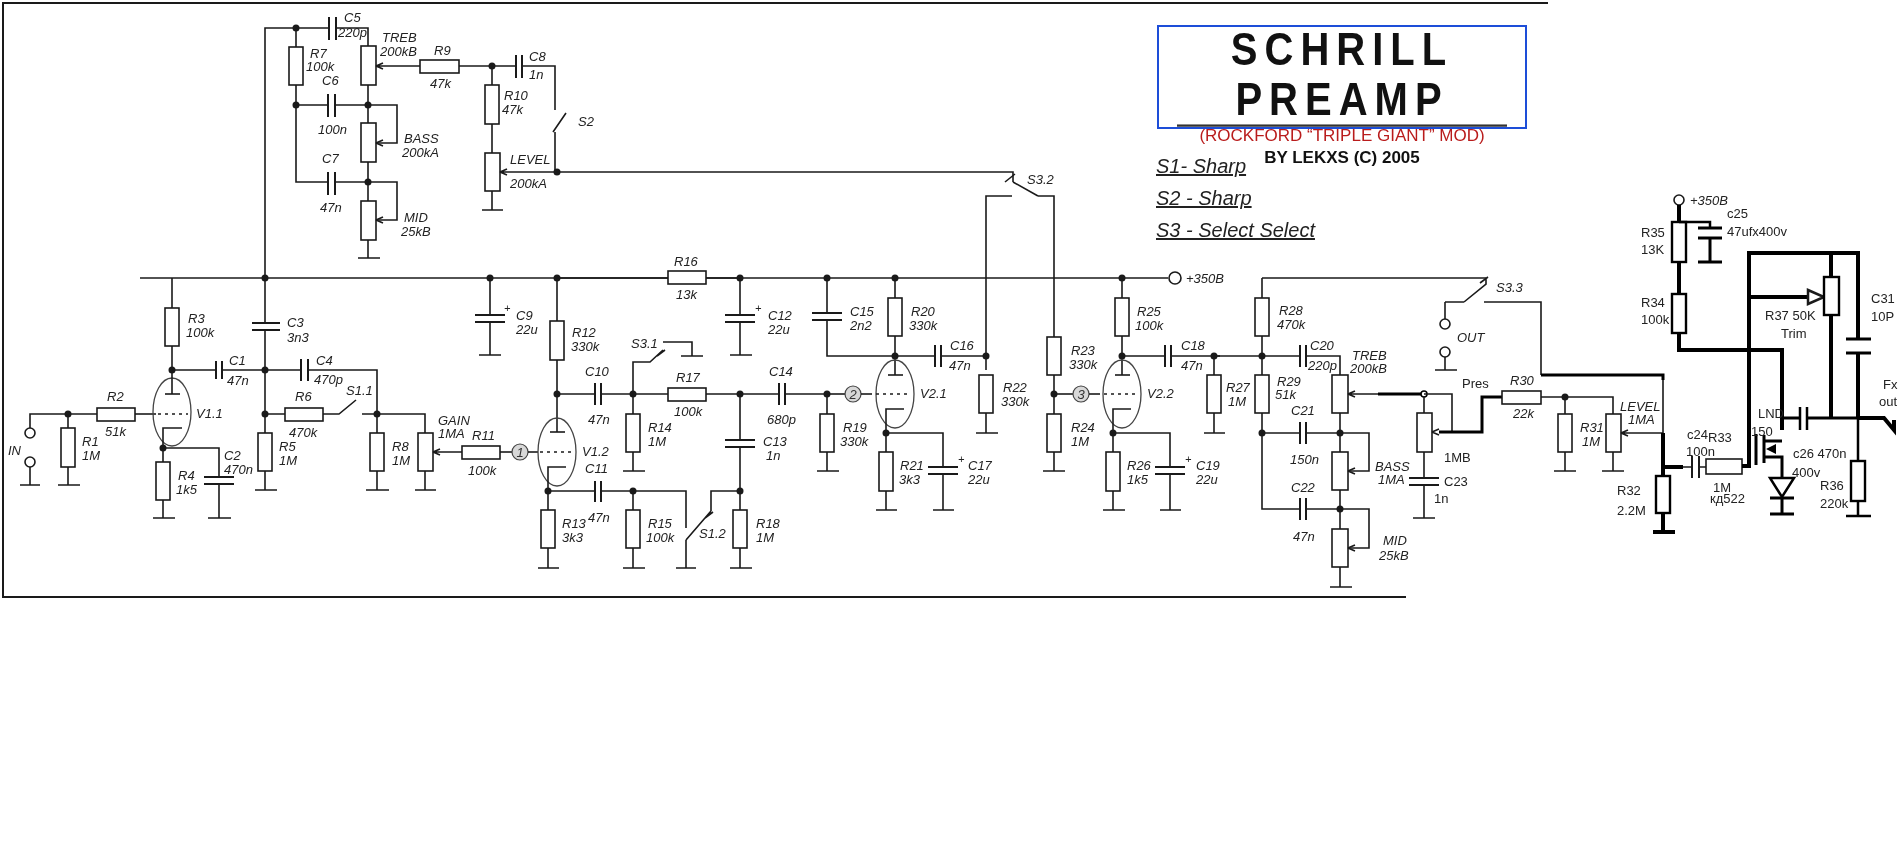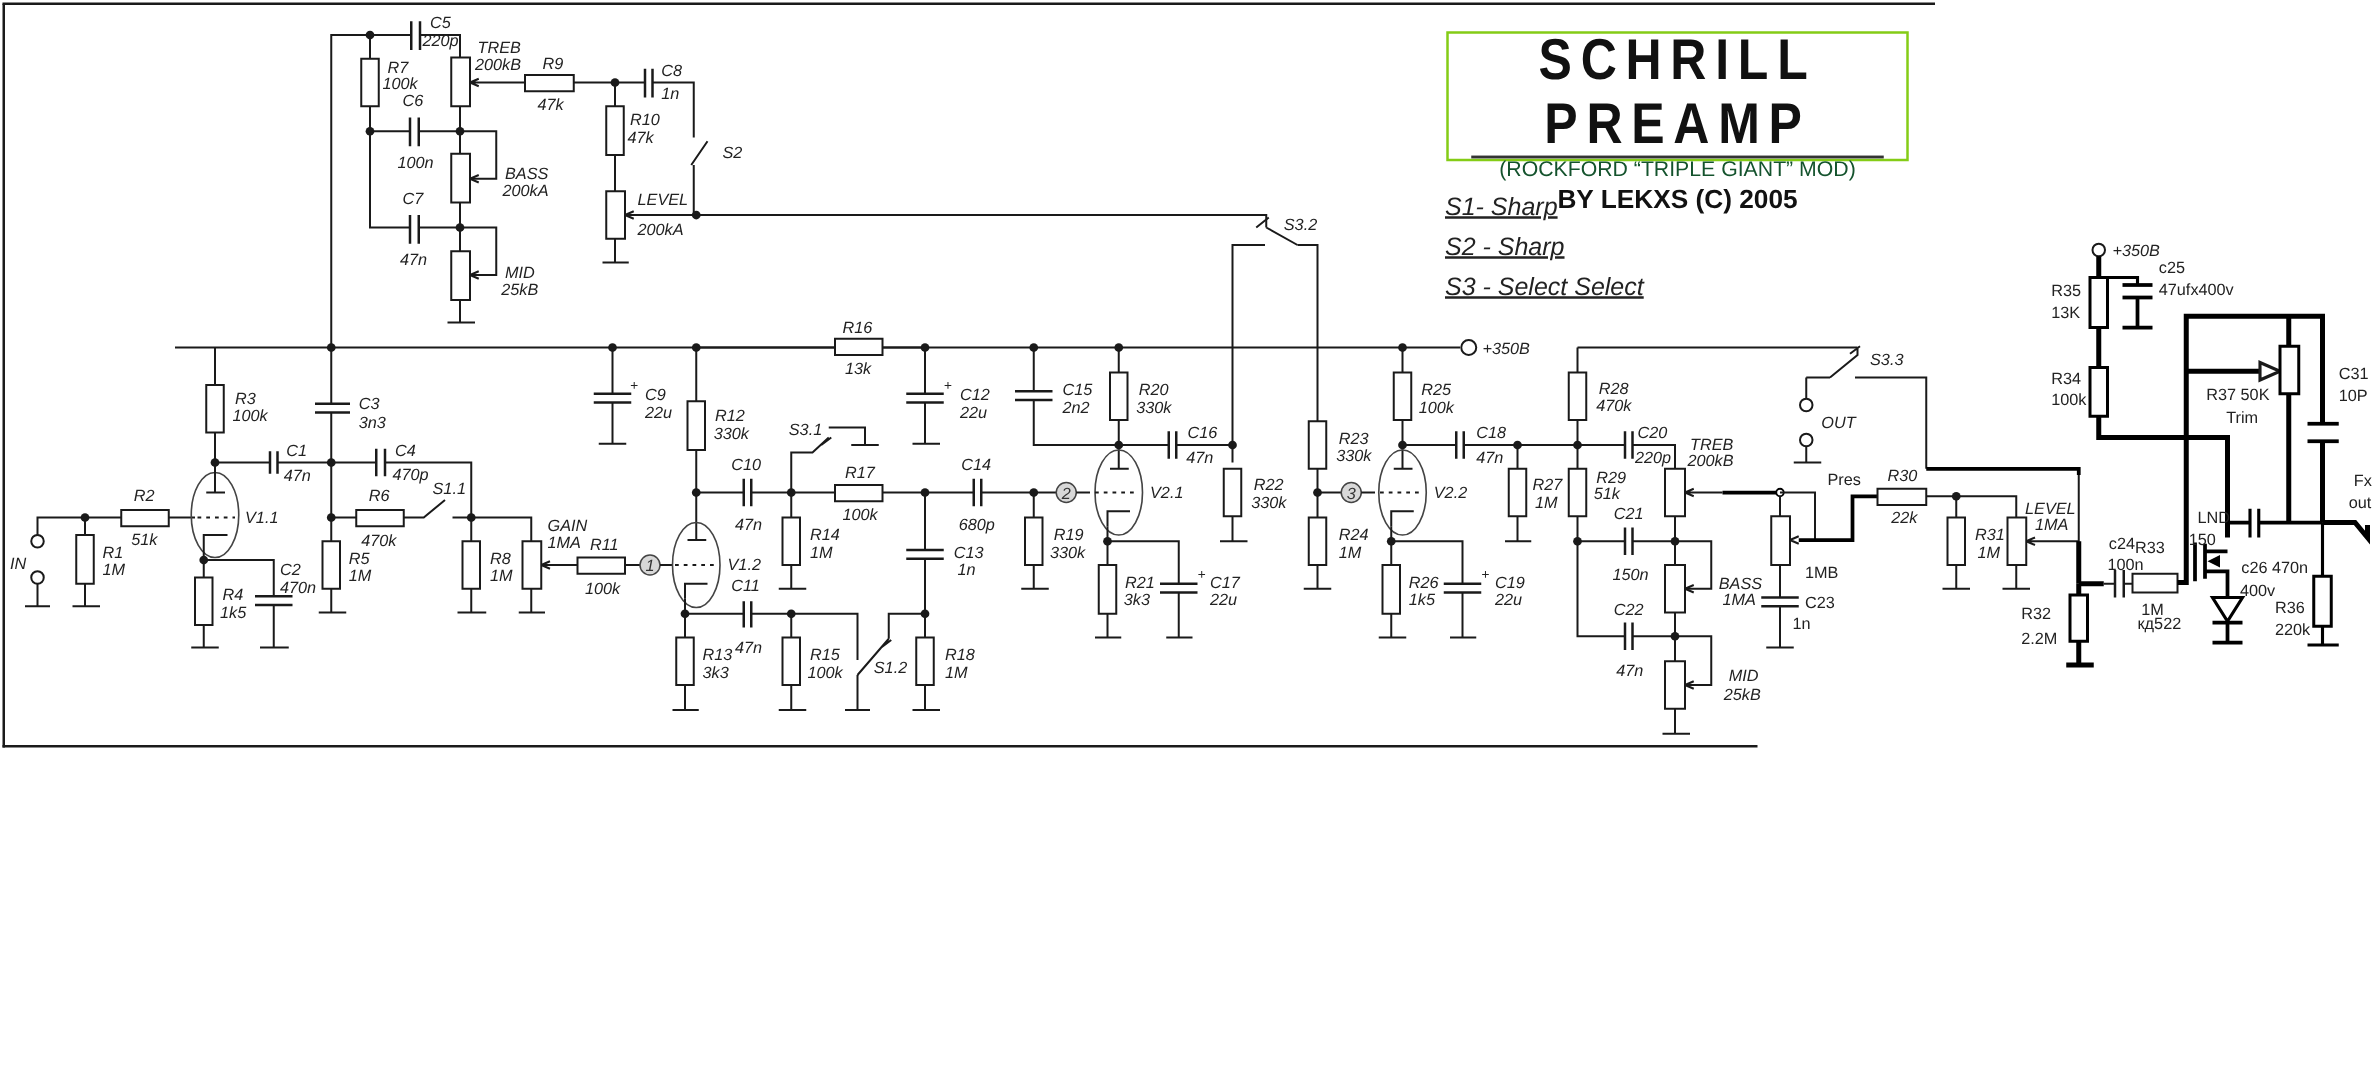--- a/index.html
+++ b/index.html
@@ -8,24 +8,24 @@
   .w{stroke:#1a1a1a;stroke-width:1.6;fill:none;}
   .wb{stroke:#000;stroke-width:4;fill:none;}
   .box{stroke:#1a1a1a;stroke-width:1.6;fill:#fff;}
   .boxb{stroke:#000;stroke-width:2.4;fill:#fff;}
   .dot{fill:#1a1a1a;}
   .lbl{font-family:"Liberation Sans",sans-serif;font-style:italic;font-size:13px;fill:#222;}
   .lbl2{font-family:"Liberation Sans",sans-serif;font-size:13px;fill:#222;}
   .node{fill:#d8d8d8;stroke:#444;stroke-width:1.2;}
   .nodet{font-family:"Liberation Sans",sans-serif;font-style:italic;font-size:13px;fill:#333;text-anchor:middle;}
   .tube{stroke:#444;stroke-width:1.3;fill:none;}
-  .title-box{position:absolute;left:1157px;top:25px;width:370px;height:104px;border:2px solid #84cc16;box-sizing:border-box;text-align:center;}
+  .title-box{position:absolute;left:1157px;top:25px;width:370px;height:104px;border:2px solid #1d4ed8;box-sizing:border-box;text-align:center;}
   .title-main{font-family:"Liberation Sans",sans-serif;font-weight:bold;font-size:40px;letter-spacing:7px;color:#111;line-height:44px;margin-top:3px;transform:scaleY(1.15);border-bottom:2px solid #333;margin-left:18px;margin-right:18px;}
-  .title-sub{font-family:"Liberation Sans",sans-serif;font-size:17px;color:#14532d;margin-top:6px;}
-  .title-by{font-family:"Liberation Sans",sans-serif;font-weight:bold;font-size:21px;color:#111;margin-top:2px;}
+  .title-sub{font-family:"Liberation Sans",sans-serif;font-size:17px;color:#b91c1c;margin-top:6px;}
+  .title-by{font-family:"Liberation Sans",sans-serif;font-weight:bold;font-size:17px;color:#111;margin-top:2px;}
   .legend{position:absolute;left:1156px;font-family:"Liberation Sans",sans-serif;font-style:italic;font-size:20px;color:#222;text-decoration:underline;}
 </style>
 </head>
 <body>
 
 <div class="title-box">
   <div class="title-main">SCHRILL PREAMP</div>
   <div class="title-sub">(ROCKFORD “TRIPLE GIANT” MOD)</div>
   <div class="title-by">BY LEKXS (C) 2005</div>
 </div>

